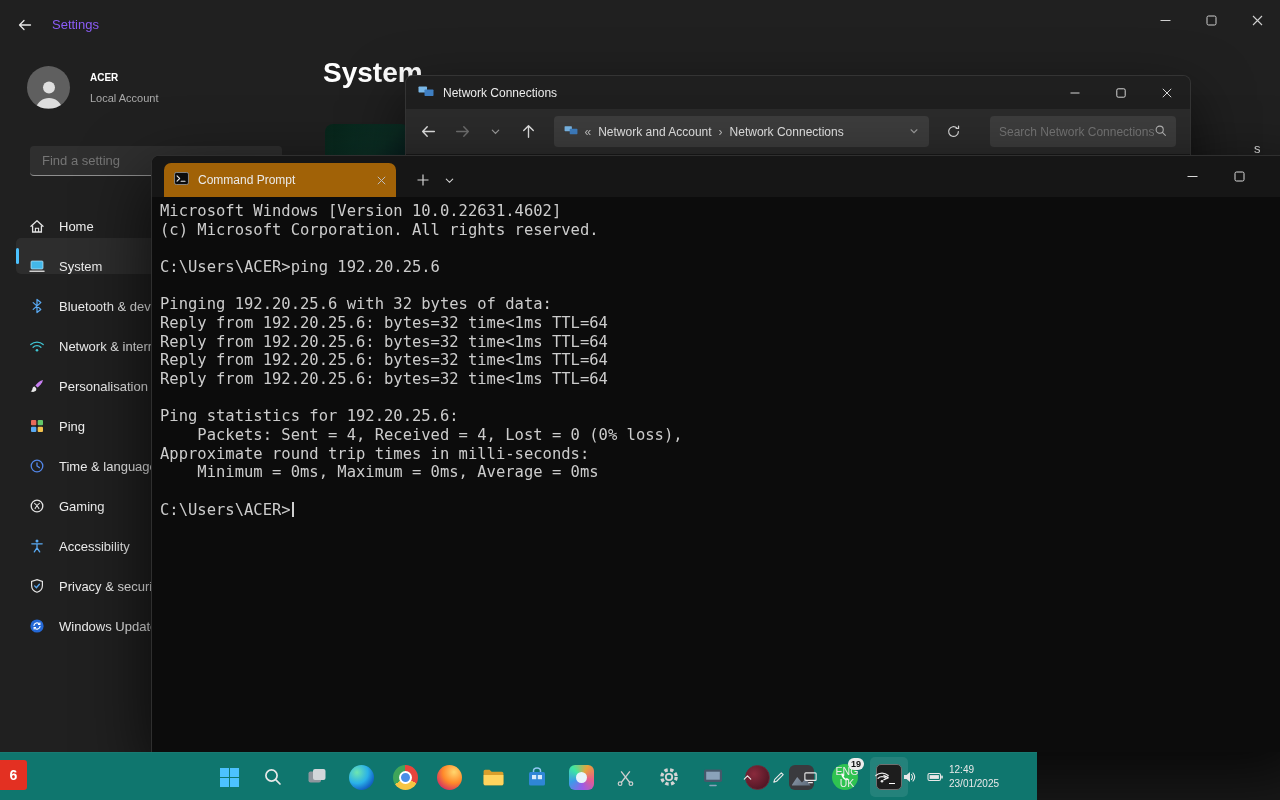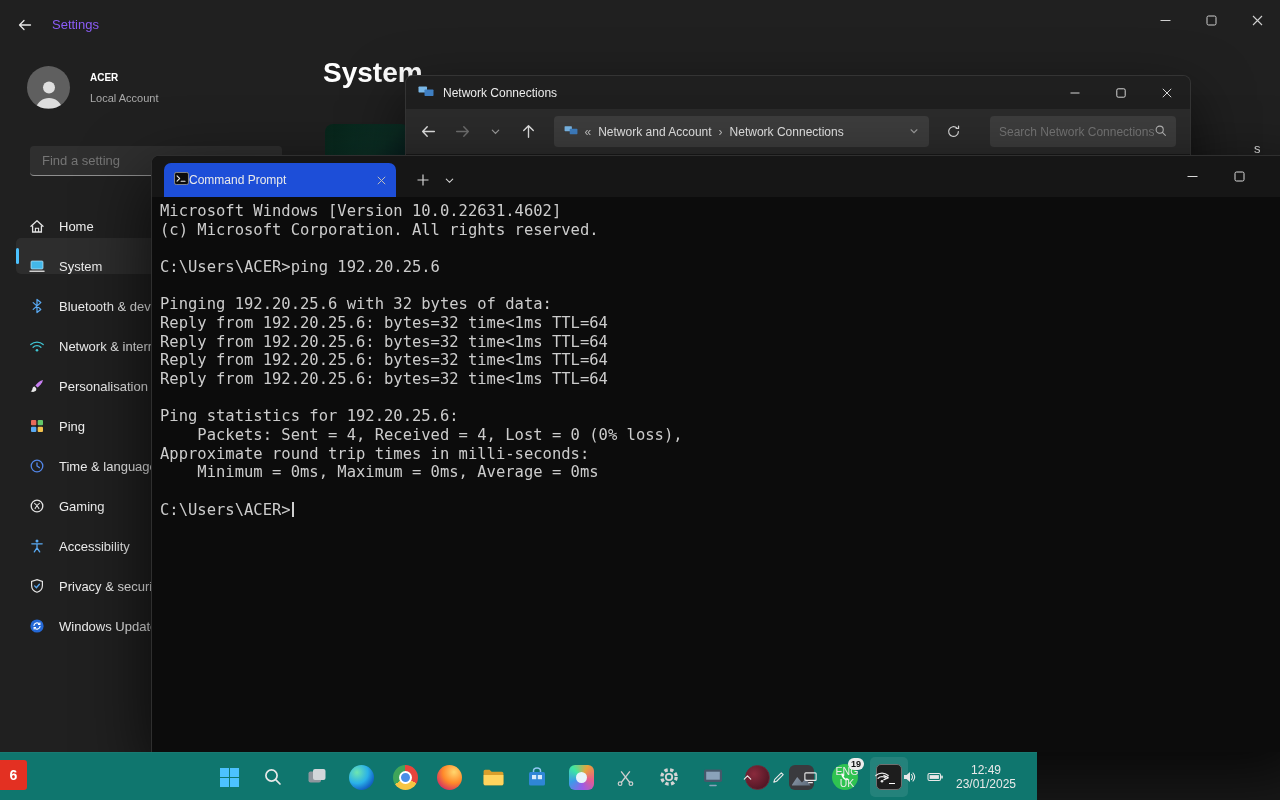--- a/index.html
+++ b/index.html
@@ -38,21 +38,21 @@
   .nw-addr{width:388px;height:31px;background:#3d3d3d;border-radius:4px;display:flex;align-items:center;padding:0 10px;gap:7px;font-size:12px;color:#e4e4e4}
   .crumb{white-space:nowrap;cursor:pointer}
   .crumb-sep{color:#bdbdbd}
   .addr-spacer{flex:1}
   .nw-search{width:190px;height:31px;background:#3d3d3d;border-radius:4px;display:flex;align-items:center;padding:0 9px;margin-left:12px}
   .nw-search input{flex:1;background:transparent;border:none;outline:none;font-size:12px;color:#b9b9b9;min-width:0}
 
   
   .cmdwin{position:absolute;left:151px;top:155px;width:1160px;height:597px;background:#0c0c0c;border-radius:8px 8px 0 0;border:1px solid rgba(255,255,255,.14);border-bottom:none;box-shadow:0 24px 70px rgba(0,0,0,.75);overflow:hidden;z-index:20}
   .cw-titlebar{height:41px;background:#161616;display:flex;align-items:flex-end;position:relative}
-  .cw-tab{margin-left:12px;height:34px;width:232px;background:#1d4ed8;border-radius:7px 7px 0 0;display:flex;align-items:center;padding:0 10px;cursor:pointer}
+  .cw-tab{margin-left:12px;height:34px;width:232px;background:#a16207;border-radius:7px 7px 0 0;display:flex;align-items:center;padding:0 10px;gap:9px;cursor:pointer}
   .cw-tab-title{font-size:12px;color:#eaeaea;flex:1;white-space:nowrap}
   .cw-btn{width:26px;height:34px;display:flex;align-items:center;justify-content:center;cursor:pointer}
   .cw-controls{position:absolute;right:0;top:0;height:41px;display:flex}
   .cw-controls .wc{width:47px;height:41px}
   .terminal{padding:5px 0 0 8px}
   .terminal pre{font-family:"DejaVu Sans Mono","Liberation Mono",monospace;font-size:15.5px;line-height:18.65px;color:#ccc;white-space:pre}
   .cursor{display:inline-block;width:2px;height:15px;background:#cfcfcf;vertical-align:-2px;margin-left:1px}
 
   
   .taskbar{position:absolute;left:0;bottom:0;width:1037px;height:48px;background:#0f766e;border-top:1px solid rgba(255,255,255,.04);z-index:40}
@@ -68,21 +68,21 @@
   .ic-photos{display:block;width:25px;height:25px;border-radius:6px;background:conic-gradient(from 30deg,#e8a23c,#e85c8a,#9a5ce8,#3c9ae8,#3ce8a2,#e8a23c);position:relative}
   .ic-photos::after{content:"";position:absolute;inset:7px;background:#e8f4fa;border-radius:50%}
   .ic-media{display:block;width:25px;height:25px;border-radius:50%;background:radial-gradient(circle at 35% 35%,#8a2a3c,#40101e);border:1px solid #6a2a38}
   .ic-gallery{display:block;width:25px;height:25px;border-radius:6px;background:#3a3a3e;position:relative;overflow:hidden}
   .ic-gallery::after{content:"";position:absolute;left:3px;right:3px;bottom:4px;height:10px;background:linear-gradient(135deg,#8a98a8,#5a6878);clip-path:polygon(0 100%,30% 15%,55% 70%,75% 30%,100% 100%)}
   .ic-wa{display:flex;width:26px;height:26px;border-radius:50%;background:#2fc351;align-items:center;justify-content:center}
   .ic-term{display:flex;width:26px;height:26px;border-radius:5px;background:#1d1d1d;border:1px solid #707070;color:#fff;font-family:"DejaVu Sans Mono",monospace;font-size:10px;font-weight:bold;align-items:center;justify-content:center}
   .tray{position:absolute;right:0;top:0;height:48px;display:flex;align-items:center;padding-right:14px}
   .tray-btn{display:flex;align-items:center;justify-content:center;height:48px;cursor:pointer}
   .tray-lang{width:42px;text-align:center;font-size:10.5px;line-height:12px;color:#e9e9e9;cursor:pointer}
-  .tray-clock{width:74px;text-align:center;font-size:12px;line-height:14px;color:#e9e9e9;cursor:pointer}
+  .tray-clock{width:74px;text-align:left;font-size:10px;line-height:14px;color:#e9e9e9;cursor:pointer}
   .corner-badge{position:absolute;left:0;top:760px;width:27px;height:30px;background:#e33022;color:#fff;font-size:14px;font-weight:700;display:flex;align-items:center;justify-content:center;border-radius:0 3px 3px 0;z-index:50}
 </style>
 </head>
 <body>
 
 <div class="screen">
 
   <section class="settings">
     <div class="st-back">
       <svg width="16" height="16" viewBox="0 0 16 16">

